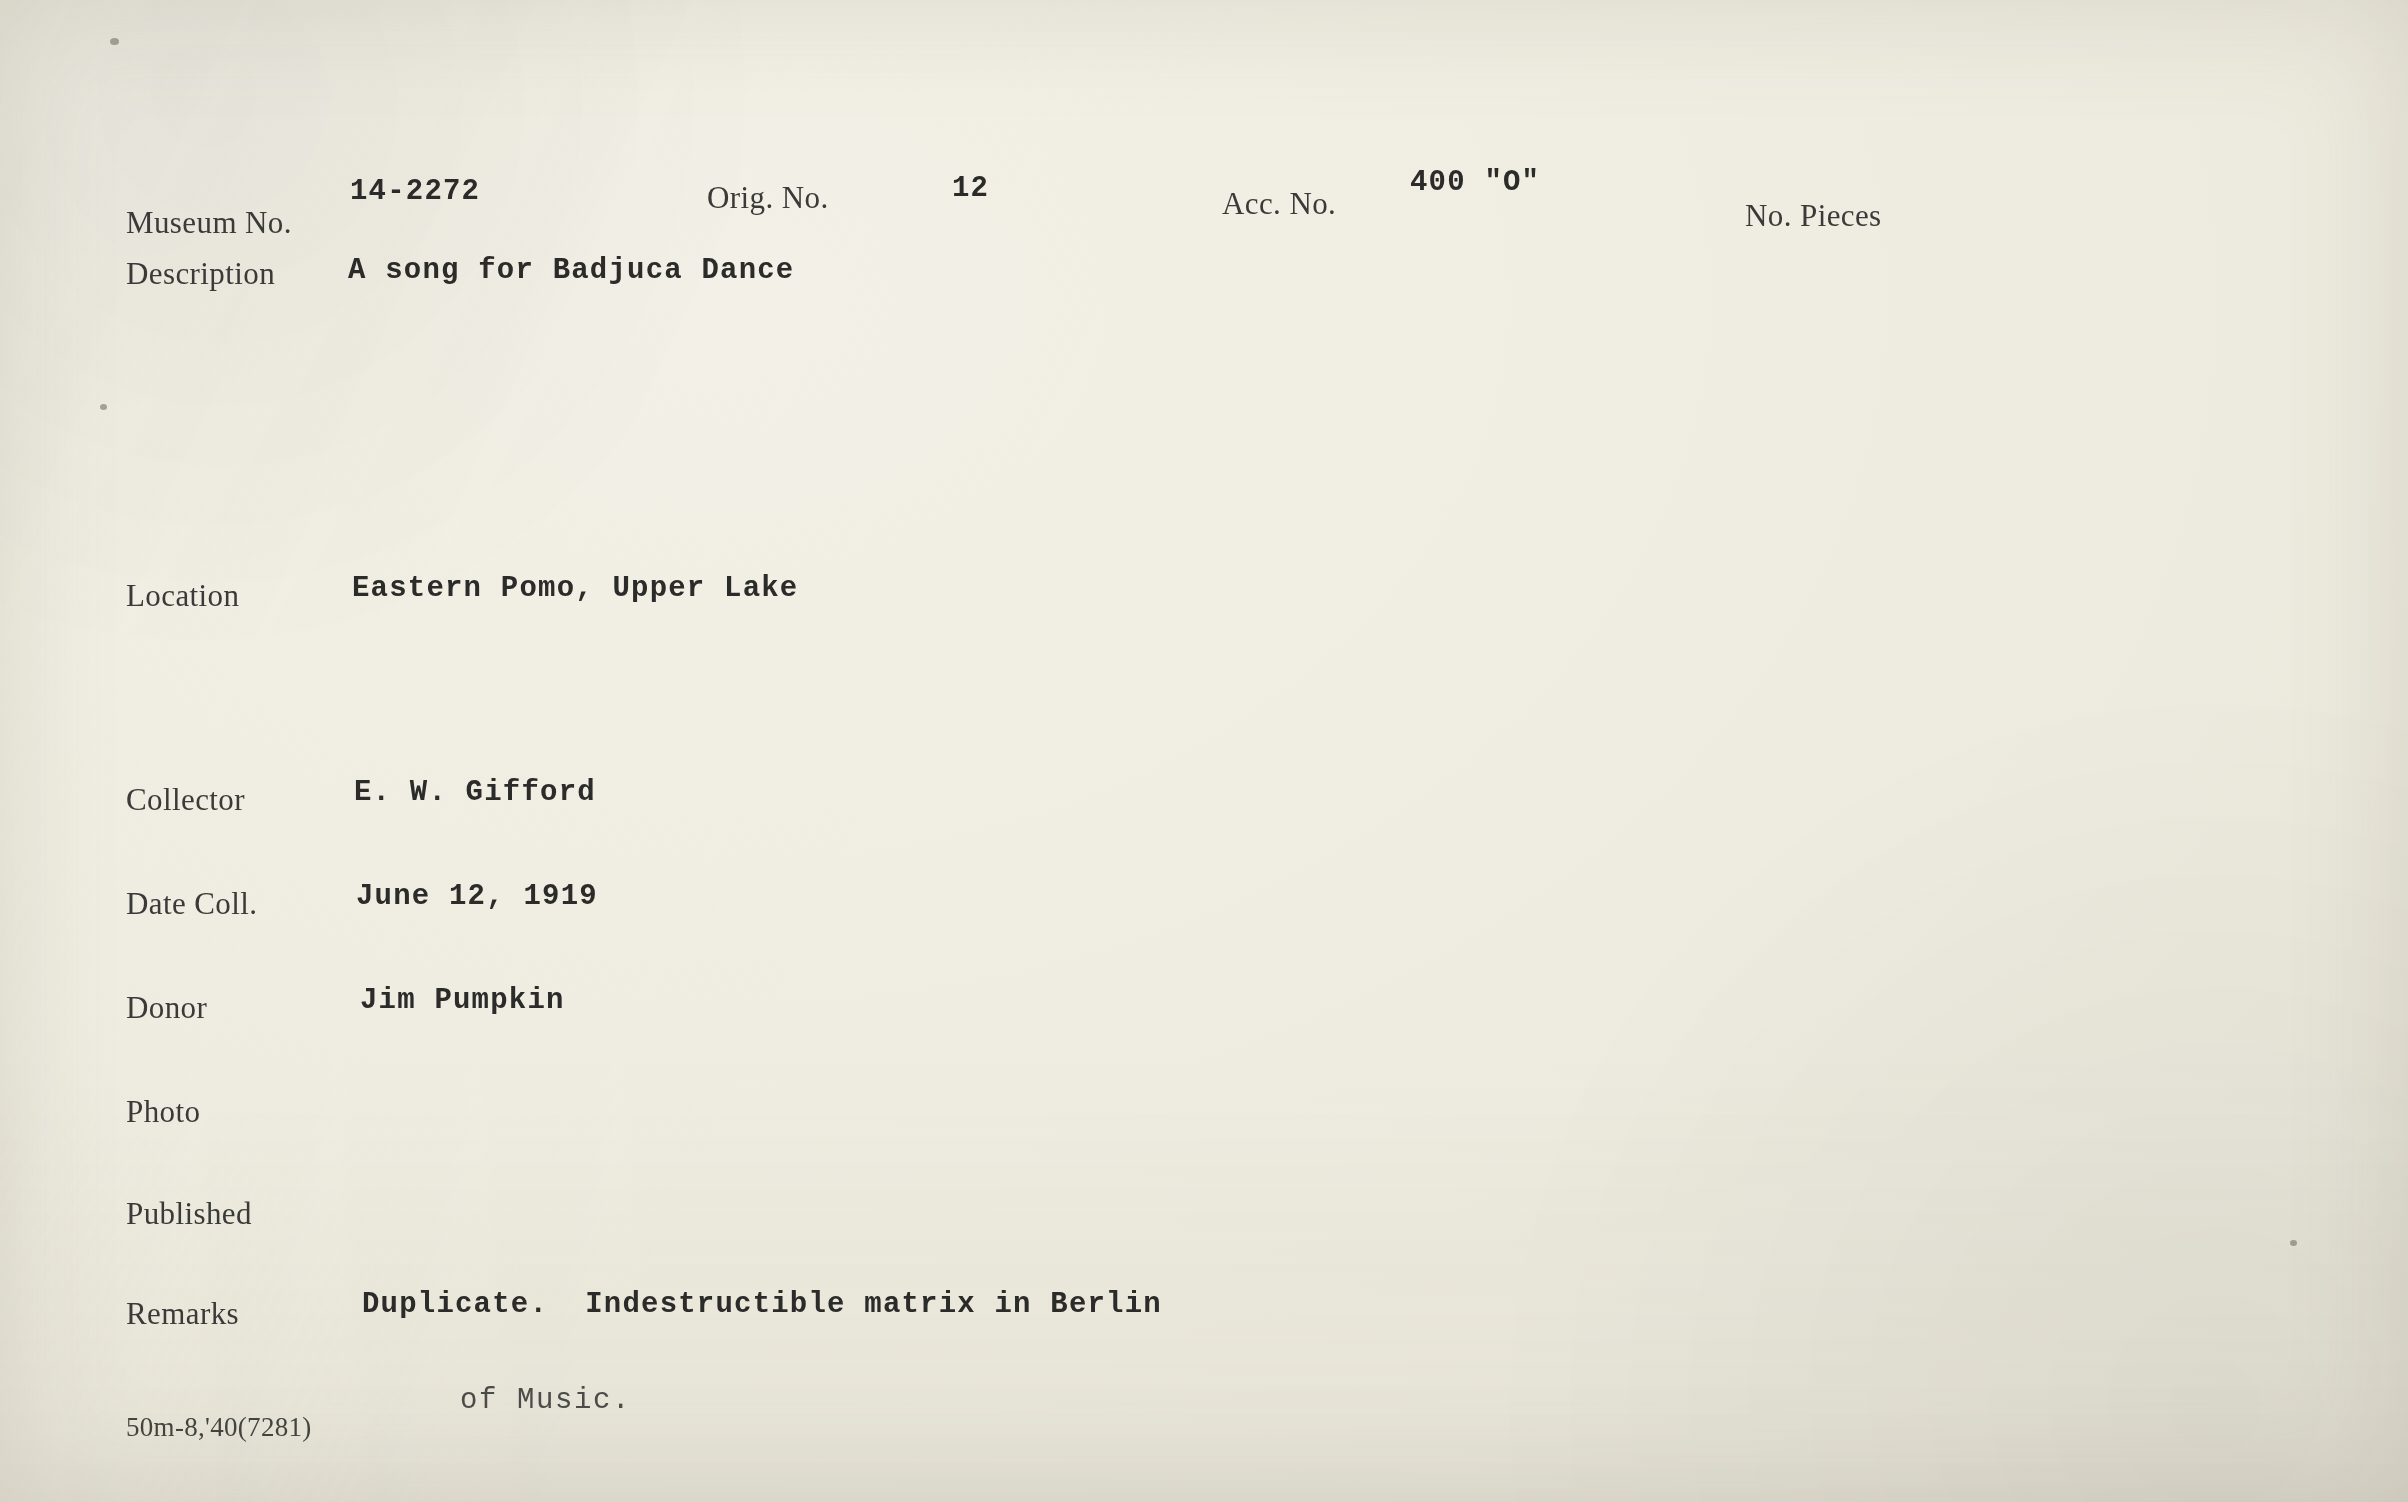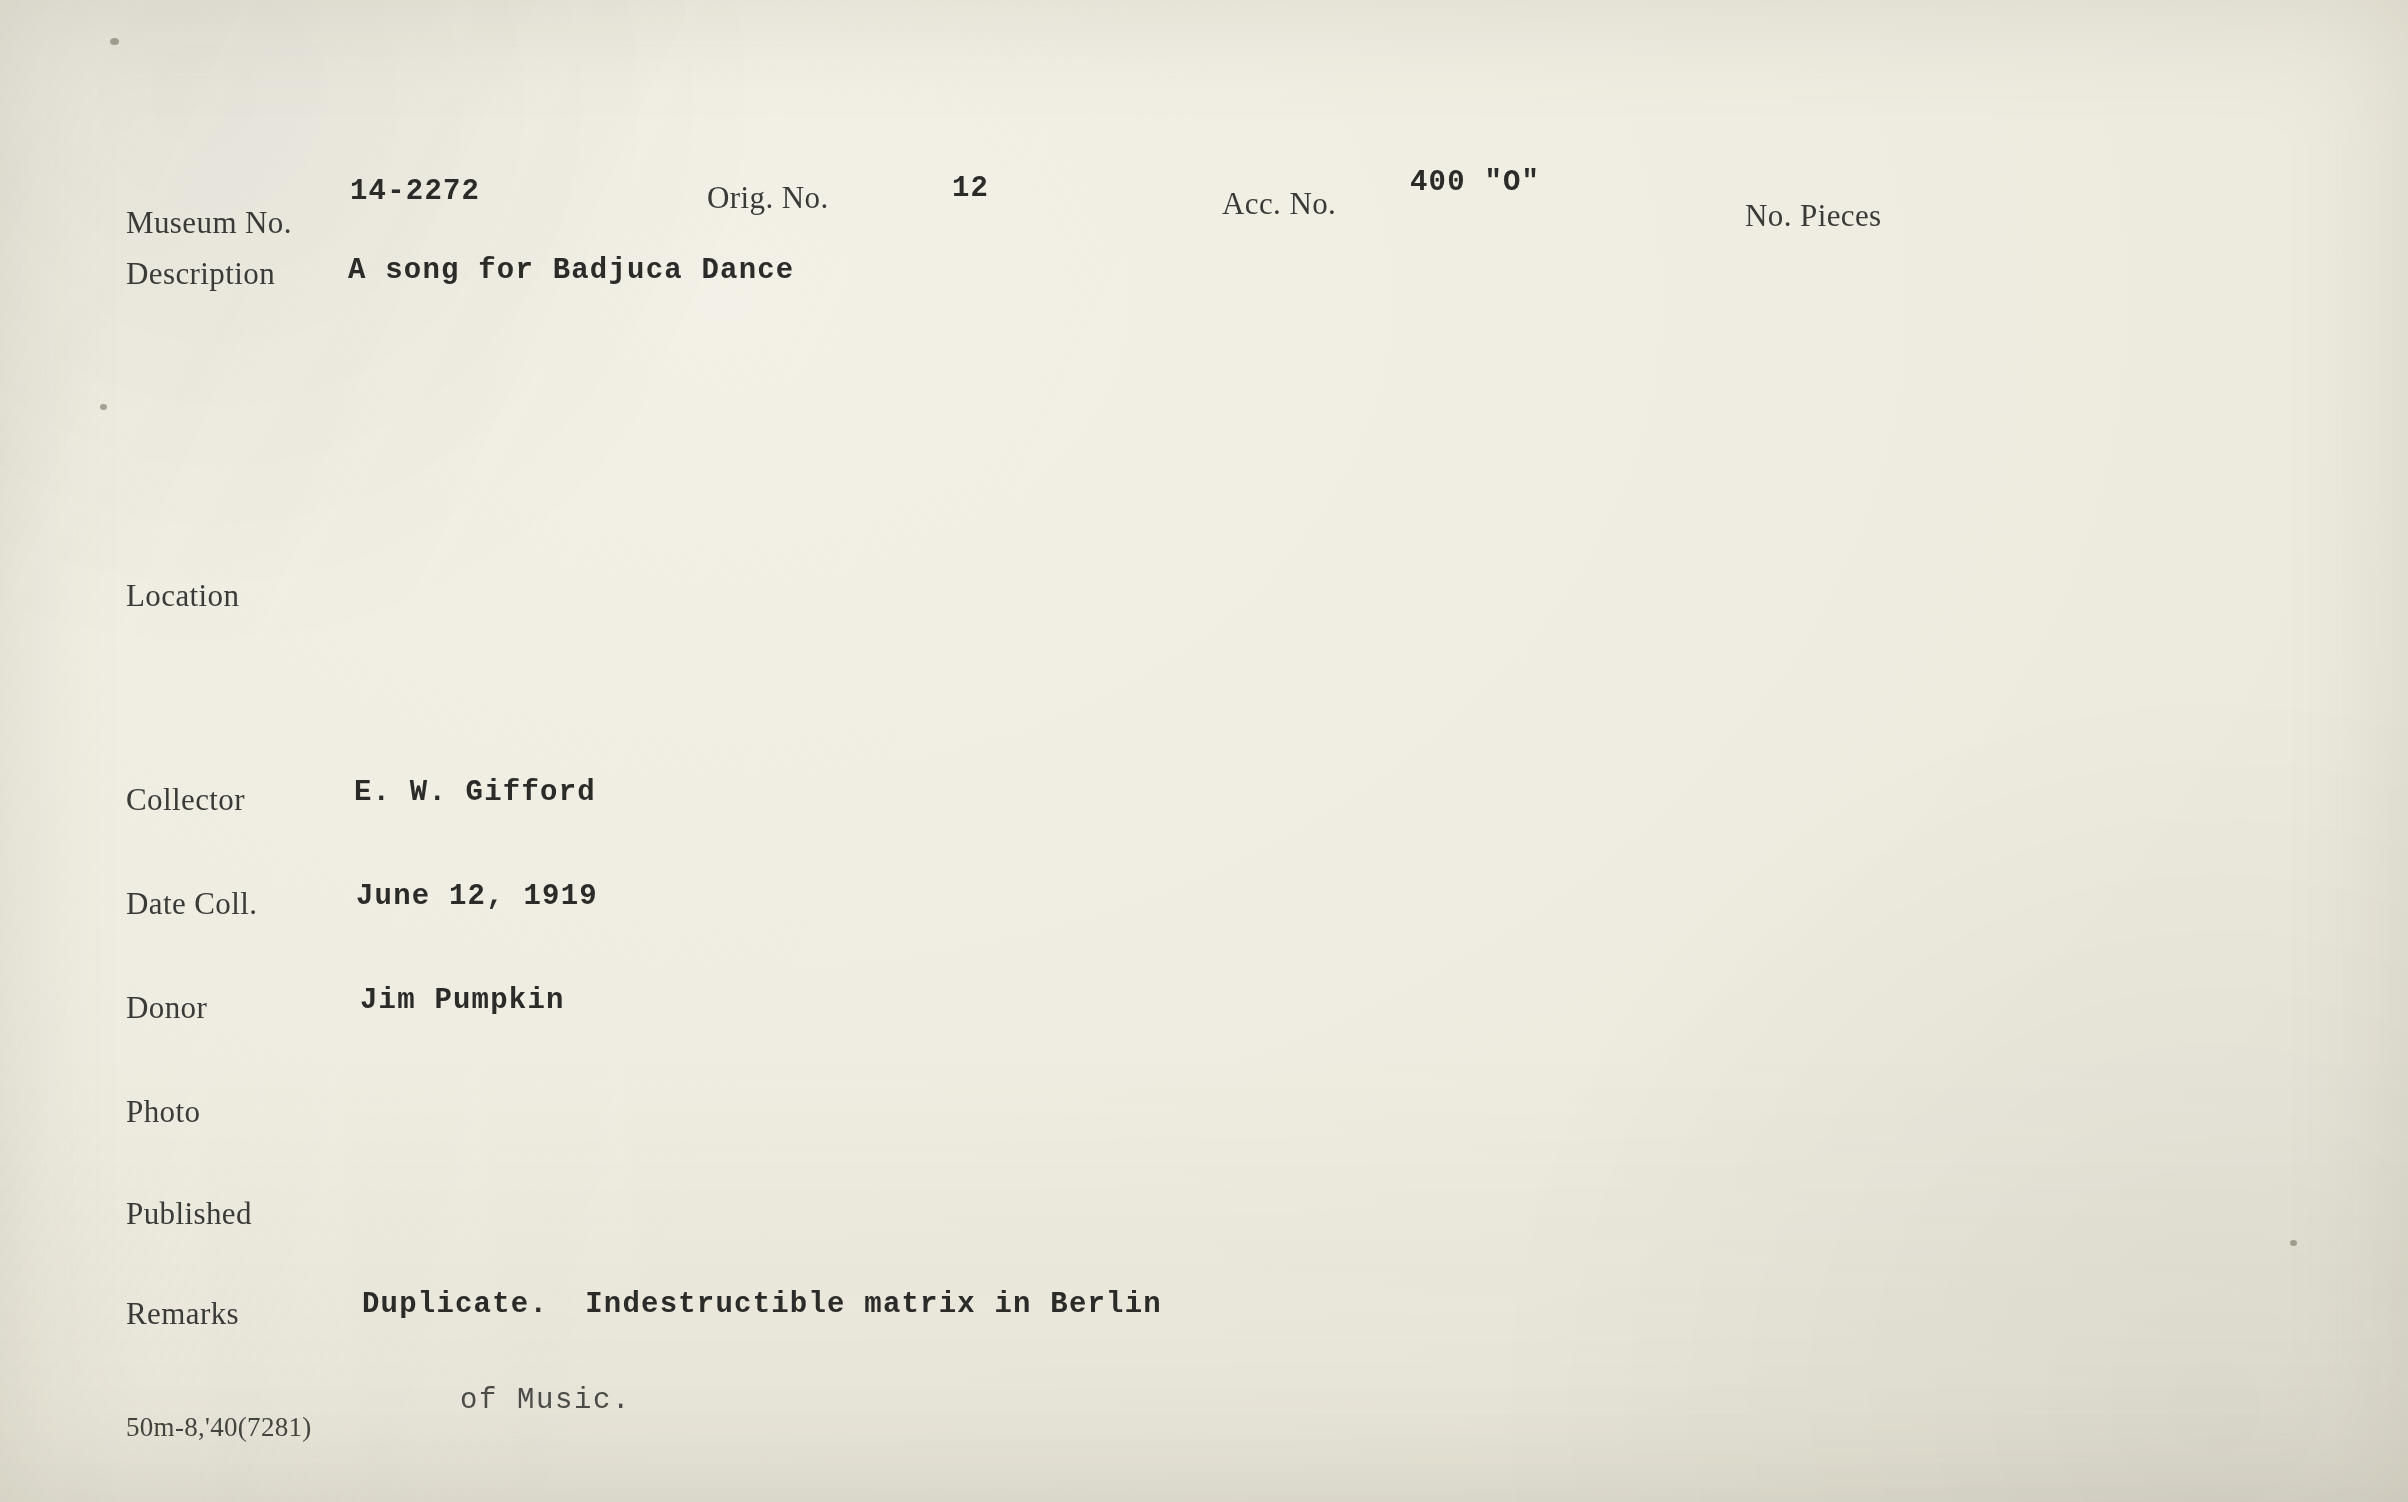--- a/index.html
+++ b/index.html
@@ -102,20 +102,21 @@
   <div class="label" style="left:1222px; top:186px;">Acc. No.</div>
   <div class="typed bold" style="left:1410px; top:166px;">400 "O"</div>
 
   <div class="label" style="left:1745px; top:198px;">No. Pieces</div>
   <div class="typed bold" style="left:2010px; top:196px;"></div>
 
   <div class="label" style="left:126px; top:256px;">Description</div>
   <div class="typed bold" style="left:348px; top:254px;">A song for Badjuca Dance</div>
 
   <div class="label" style="left:126px; top:578px;">Location</div>
+  <div class="typed bold" style="left:352px; top:572px;">Eastern Pomo, Upper Lake</div>
 
   <div class="label" style="left:126px; top:782px;">Collector</div>
   <div class="typed bold" style="left:354px; top:776px;">E. W. Gifford</div>
 
   <div class="label" style="left:126px; top:886px;">Date Coll.</div>
   <div class="typed bold" style="left:356px; top:880px;">June 12, 1919</div>
 
   <div class="label" style="left:126px; top:990px;">Donor</div>
   <div class="typed bold" style="left:360px; top:984px;">Jim Pumpkin</div>
 

